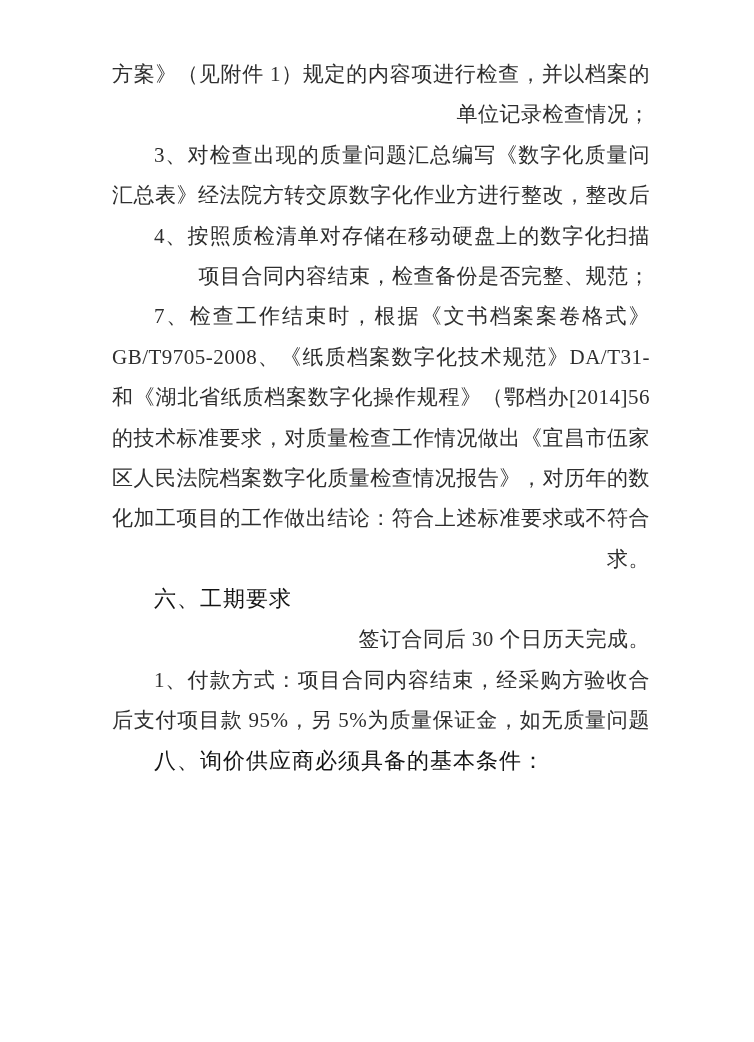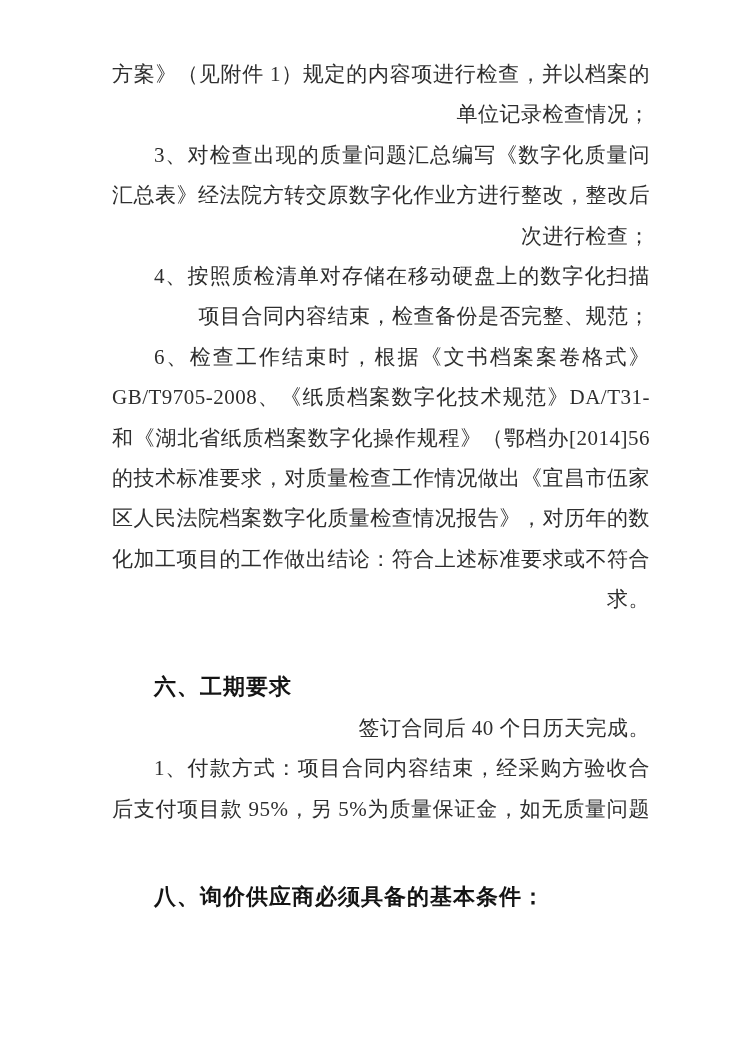--- a/index.html
+++ b/index.html
@@ -36,46 +36,44 @@
     text-align: justify;
     text-align-last: justify;
   }
   .line.indent {
     text-indent: 42px;
   }
   .heading {
     height: 40.4px;
     overflow: hidden;
     font-family: "Liberation Sans", "DejaVu Sans", sans-serif;
-    font-weight: bold;
+    font-weight: normal;
     font-size: 22px;
     color: #141414;
     text-indent: 42px;
     letter-spacing: 1px;
-    margin-top: 48px;
   }
 </style>
 </head>
 <body>
 
 <div class="page">
   <div class="content" id="document-content">
       <div class="line fill">方案》（见附件 1）规定的内容项进行检查，并以档案的卷为</div>
       <div class="line">单位记录检查情况；</div>
       <div class="line fill indent">3、对检查出现的质量问题汇总编写《数字化质量问题</div>
       <div class="line fill">汇总表》经法院方转交原数字化作业方进行整改，整改后再</div>
-      <div class="line">次进行检查；</div>
       <div class="line fill indent">4、按照质检清单对存储在移动硬盘上的数字化扫描图</div>
       <div class="line">项目合同内容结束，检查备份是否完整、规范；</div>
-      <div class="line fill indent">6、检查工作结束时，根据《文书档案案卷格式》</div>
+      <div class="line fill indent">7、检查工作结束时，根据《文书档案案卷格式》</div>
       <div class="line fill">GB/T9705-2008、《纸质档案数字化技术规范》DA/T31-2005</div>
       <div class="line fill">和《湖北省纸质档案数字化操作规程》（鄂档办[2014]56 号）</div>
       <div class="line fill">的技术标准要求，对质量检查工作情况做出《宜昌市伍家岗</div>
       <div class="line fill">区人民法院档案数字化质量检查情况报告》，对历年的数字</div>
       <div class="line fill">化加工项目的工作做出结论：符合上述标准要求或不符合要</div>
       <div class="line">求。</div>
       <div class="heading">六、工期要求</div>
-      <div class="line indent">签订合同后 40 个日历天完成。</div>
+      <div class="line indent">签订合同后 30 个日历天完成。</div>
       <div class="line fill indent">1、付款方式：项目合同内容结束，经采购方验收合格</div>
       <div class="line fill">后支付项目款 95%，另 5%为质量保证金，如无质量问题质保</div>
       <div class="heading">八、询价供应商必须具备的基本条件：</div>
     </div>
 </div>
 
 </body></html>

